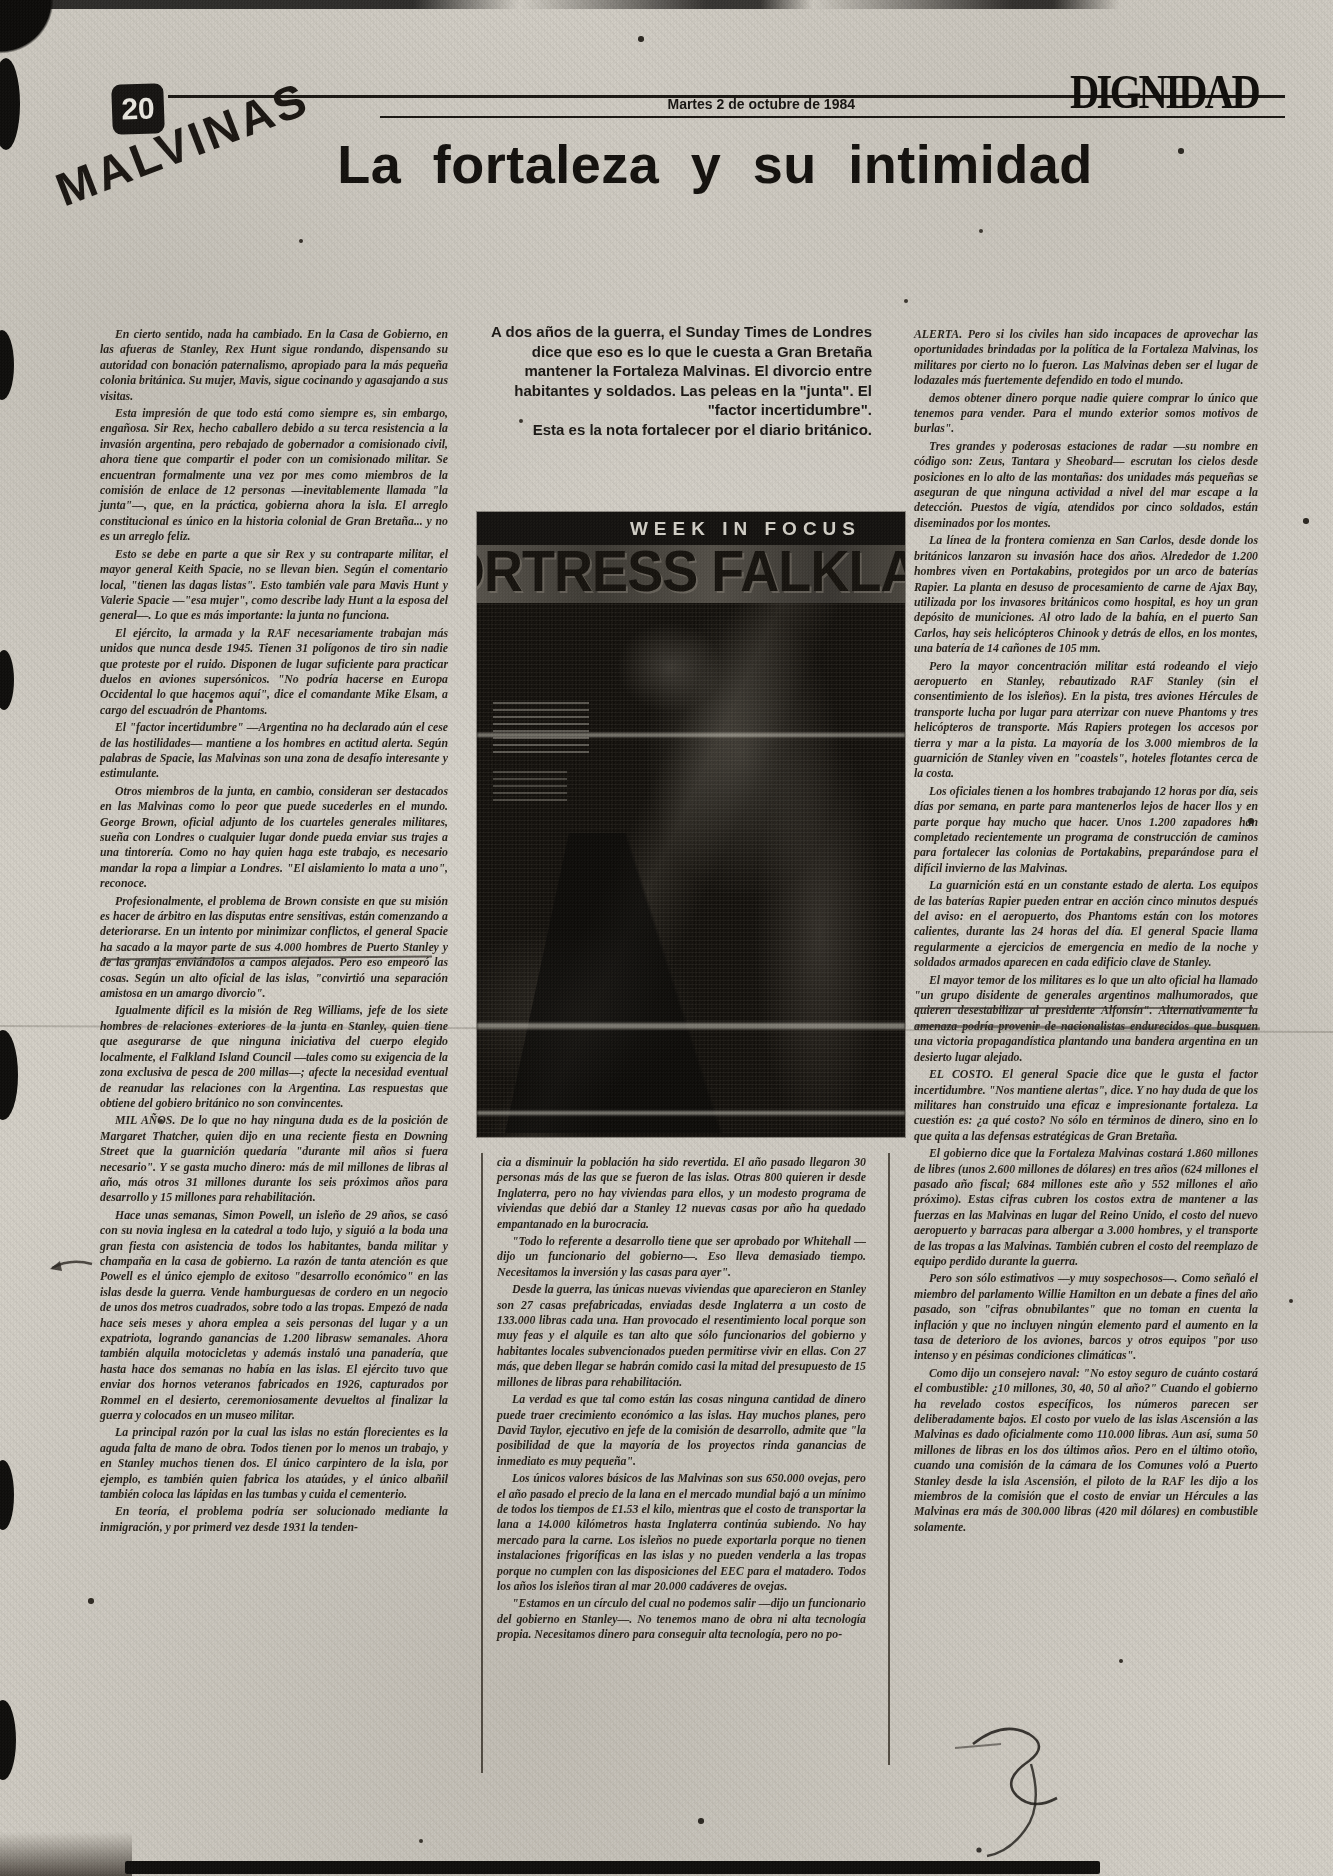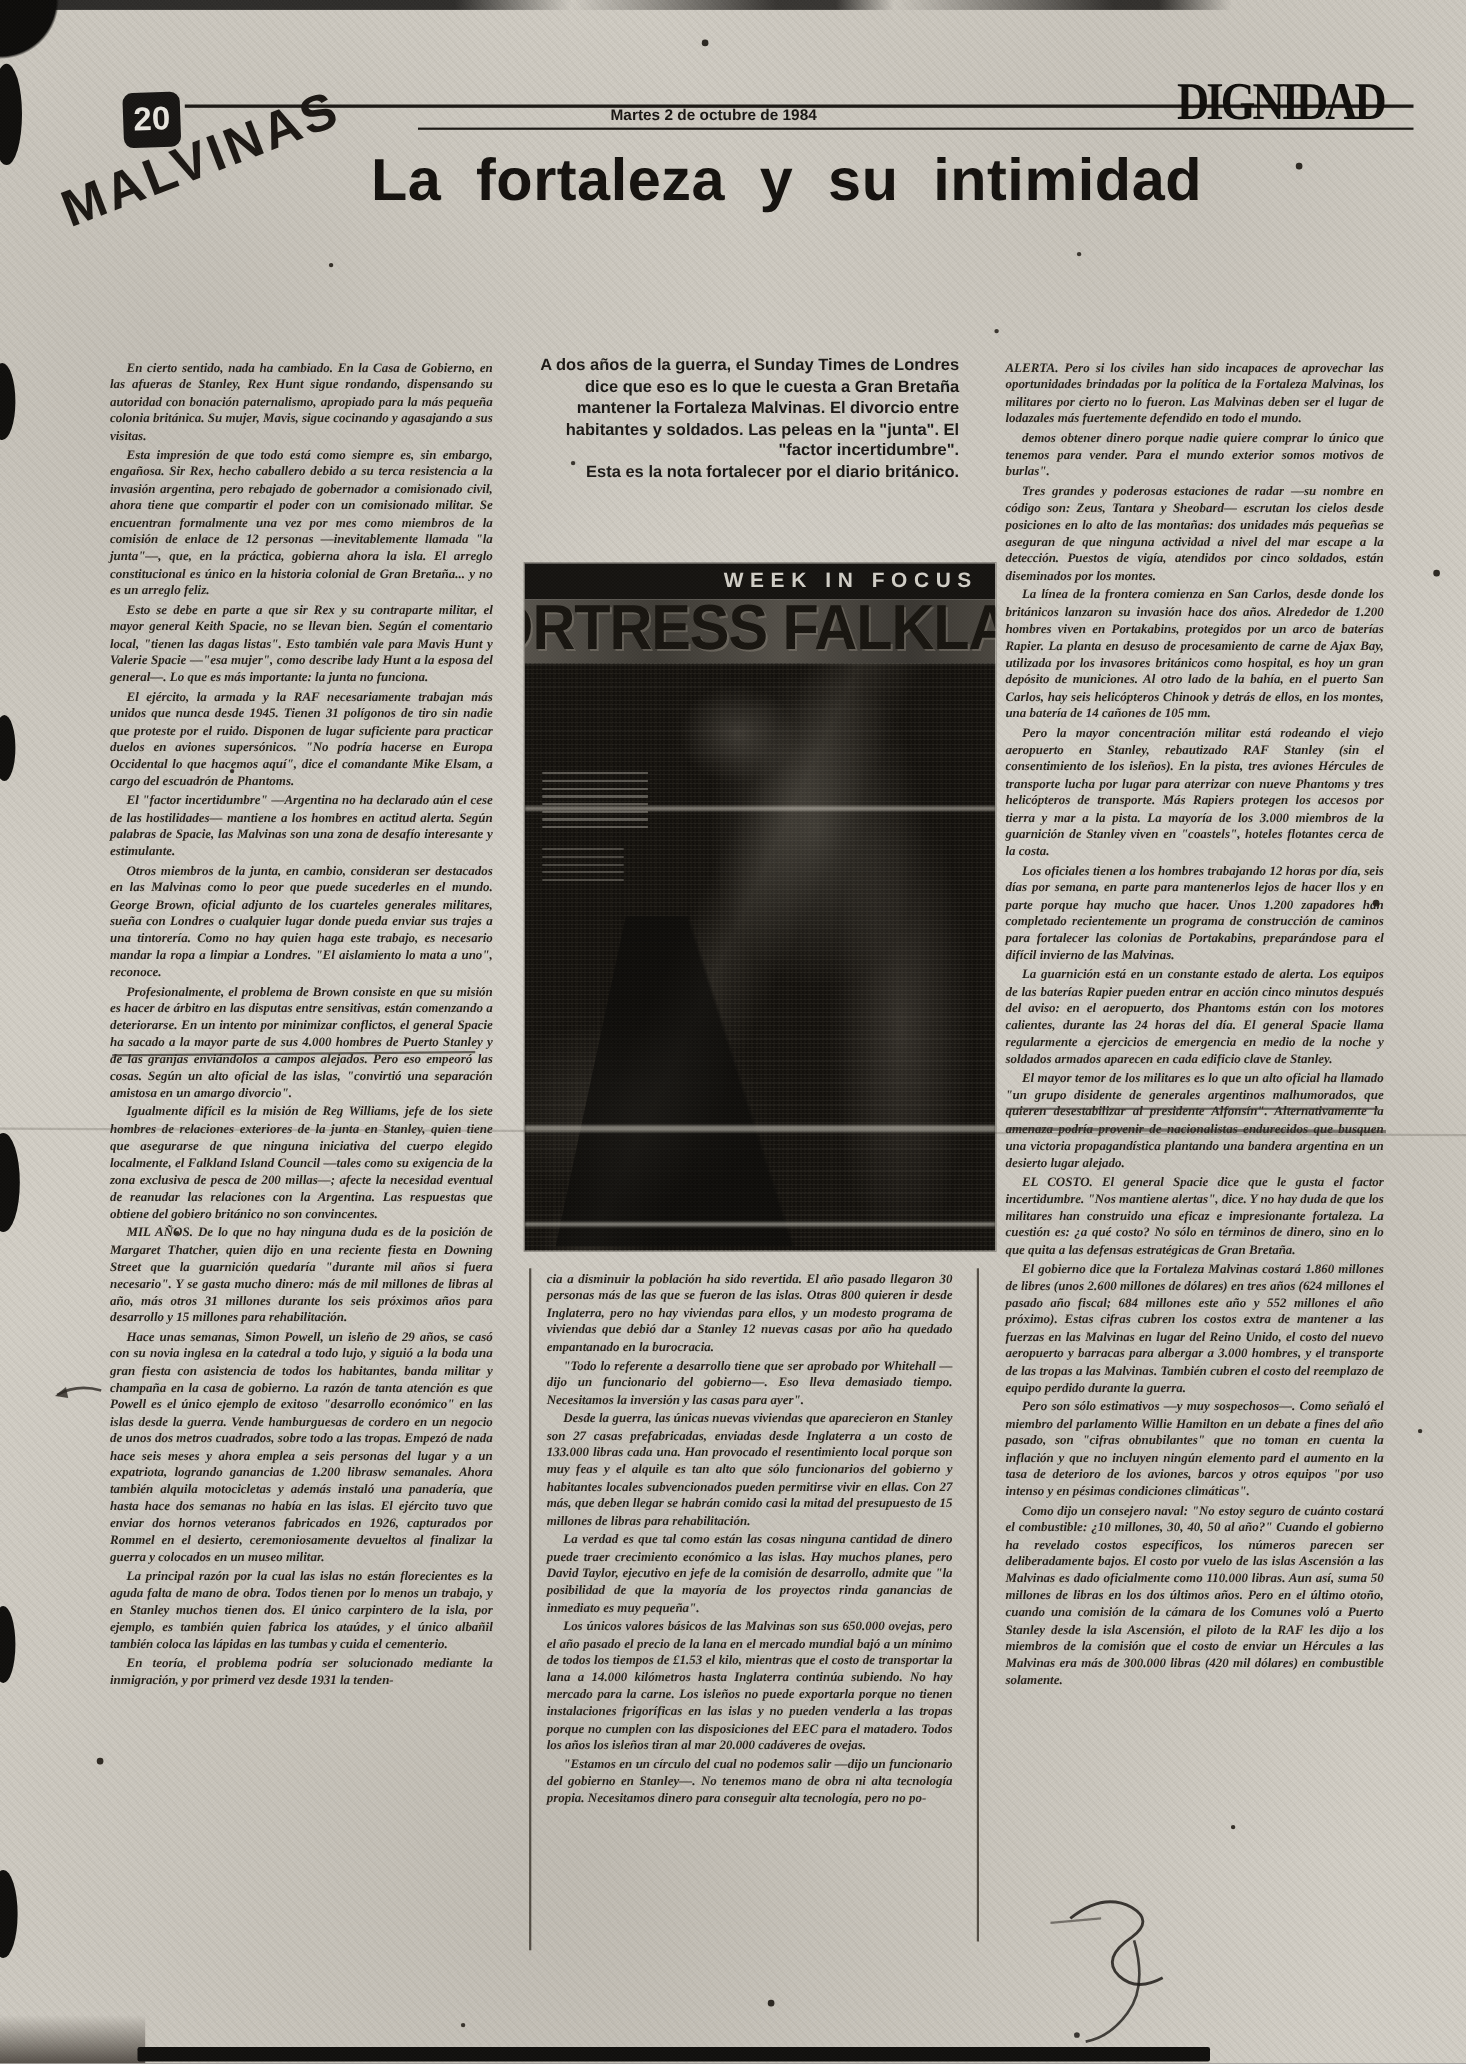--- a/index.html
+++ b/index.html
@@ -19,21 +19,21 @@
     background-image:repeating-conic-gradient(rgba(0,0,0,.05) 0% 25%, rgba(255,255,255,.04) 0% 50%);
     background-size:3px 3px;}
   
   .pageno-box{position:absolute;left:112px;top:84px;width:52px;height:50px;background:#171513;
     border-radius:9px;color:#e9e6df;font:700 30px/50px "Liberation Sans",sans-serif;text-align:center;
     transform:rotate(-2deg);}
   .rule1{position:absolute;left:168px;top:95px;width:1117px;height:3px;background:#1b1814;}
   .rule2{position:absolute;left:380px;top:116px;width:905px;height:2px;background:#1b1814;}
   .section-label{position:absolute;left:58px;top:168px;font:700 47px/1 "Liberation Sans",sans-serif;
     letter-spacing:3px;color:#1b1713;transform:rotate(-21deg);transform-origin:0 50%;white-space:nowrap;}
-  .date{position:absolute;left:555px;top:95px;width:300px;text-align:left;
+  .date{position:absolute;left:555px;top:95px;width:300px;text-align:right;
     font:700 14px/18px "Liberation Sans",sans-serif;color:#171411;}
   .masthead{position:absolute;left:1070px;top:68px;font:700 46px/1 "Liberation Serif",serif;
     letter-spacing:-3px;color:#100e0b;transform:scaleX(.88) scaleY(1.05);transform-origin:0 0;white-space:nowrap;}
   
   .headline-1{position:absolute;left:330px;top:136px;width:770px;text-align:center;
     font:700 54px/1.05 "Liberation Sans",sans-serif;color:#14110e;word-spacing:16px;letter-spacing:.5px;}
   .headline-2{position:absolute;left:78px;top:197px;width:985px;text-align:center;
     font:700 54px/1.05 "Liberation Sans",sans-serif;color:#14110e;word-spacing:9px;letter-spacing:.5px;}
   
   .col{position:absolute;font:italic 700 11.8px/15.4px "Liberation Serif",serif;color:#251f18;
@@ -43,21 +43,21 @@
   .col-left{left:98px;top:325px;width:352px;height:1467px;}
   .col-center{left:495px;top:1153px;width:373px;height:620px;}
   .col-right{left:912px;top:325px;width:348px;height:1245px;}
   .lead{position:absolute;left:480px;top:322px;width:392px;
     font:700 15px/19.5px "Liberation Sans",sans-serif;color:#1b1815;text-align:right;}
   .lead p{margin:0;}
   
   .photo{position:absolute;left:477px;top:512px;width:428px;height:625px;overflow:hidden;
     box-shadow:0 0 0 1px rgba(30,26,20,.4);}
   .photo-banner{height:33px;background:#151310;color:#d2cfc7;
-    font:700 19px/33px "Liberation Sans",sans-serif;text-align:right;padding-right:16px;letter-spacing:6px;}
+    font:700 19px/33px "Liberation Sans",sans-serif;text-align:right;padding-right:44px;letter-spacing:6px;}
   .photo-title{position:relative;height:58px;overflow:hidden;
     background:linear-gradient(90deg,#56524b,#3e3b35 28%,#534f48 55%,#3a3732 82%,#4a463f);}
   .photo-title span{position:absolute;left:-34px;top:-3px;white-space:nowrap;
     font:700 58px/58px "Liberation Sans",sans-serif;letter-spacing:-1px;color:#17140f;
     transform:scaleX(.93);transform-origin:0 0;text-shadow:2px 2px 0 rgba(140,133,122,.45);}
   .photo-body{position:absolute;left:0;top:91px;right:0;bottom:0;
     background:
       radial-gradient(ellipse 140px 210px at 62% 28%, rgba(150,145,133,.28), transparent 70%),
       radial-gradient(ellipse 90px 290px at 80% 62%, rgba(160,151,139,.22), transparent 72%),
       radial-gradient(ellipse 180px 120px at 22% 76%, rgba(140,134,122,.20), transparent 70%),

